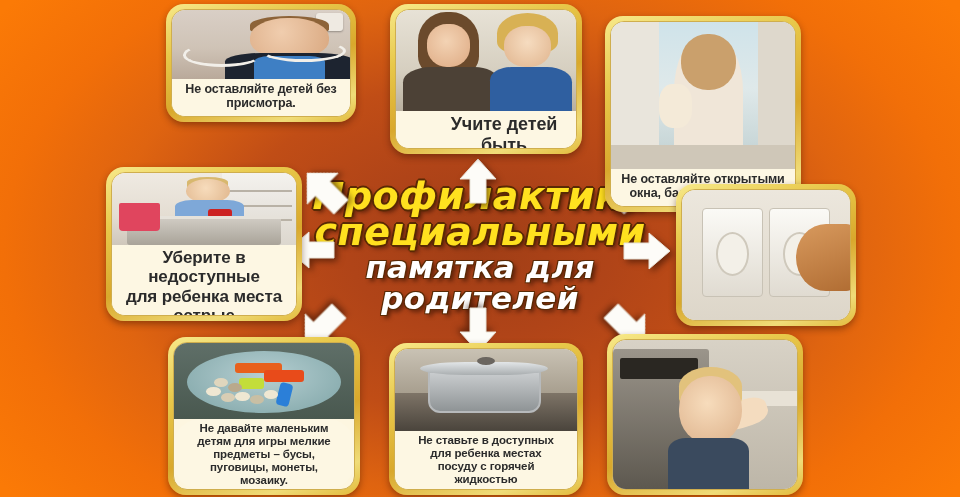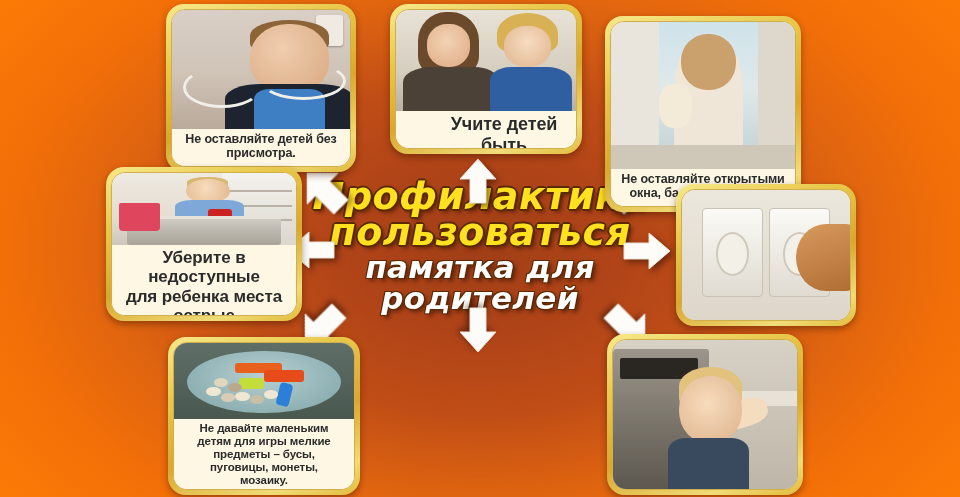--- a/index.html
+++ b/index.html
@@ -187,21 +187,21 @@
     filter: drop-shadow(3px 3px 3px rgba(45,12,0,.55));
   }
   .arrow svg { display:block; }
   .arrow path { fill:#fdfcf8; stroke:#e8e2d6; stroke-width:1; }
 </style>
 </head>
 <body>
 
 <div id="poster">
 
-  <div class="card" style="left:166px; top:4px; width:190px; height:168px;">
+  <div class="card" style="left:166px; top:4px; width:190px; height:118px;">
     <div class="card-inner">
       <div class="photo p1">
         <div class="plug"></div>
         <div class="hair"></div>
         <div class="head"></div>
         <div class="body"></div>
         <div class="bib"></div>
         <div class="cordA"></div>
         <div class="cordB"></div>
       </div>
@@ -283,46 +283,60 @@
         <div class="blkC"></div>
         <div class="pen"></div>
         <div class="bead" style="left:18%;top:58%;width:8%;height:12%;background:#efe7d2;"></div>
         <div class="bead" style="left:26%;top:66%;width:8%;height:12%;background:#d8cdb4;"></div>
         <div class="bead" style="left:34%;top:64%;width:8%;height:12%;background:#efe7d2;"></div>
         <div class="bead" style="left:42%;top:68%;width:8%;height:12%;background:#c9bfa4;"></div>
         <div class="bead" style="left:22%;top:46%;width:8%;height:12%;background:#e0d6bd;"></div>
         <div class="bead" style="left:50%;top:62%;width:8%;height:12%;background:#efe7d2;"></div>
         <div class="bead" style="left:30%;top:52%;width:8%;height:12%;background:#b9a98c;"></div>
       </div>
-      <div class="cap" style="font-size:11.5px; height:70px; white-space:pre-line;">Не давайте маленьким
+      <div class="cap" style="font-size:11.5px; height:70px; white-space:pre-line;border-radius:26px;">Не давайте маленьким
 детям для игры мелкие
 предметы – бусы,
 пуговицы, монеты,
 мозаику.</div>
     </div>
   </div>
 
+  <div class="card" style="left:389px; top:343px; width:194px; height:152px;">
+    <div class="card-inner">
+      <div class="photo p7">
+        <div class="stove"></div>
+        <div class="pot"></div>
+        <div class="lid"></div>
+        <div class="knob"></div>
+      </div>
+      <div class="cap" style="font-size:11.5px; height:58px; white-space:pre-line;">Не ставьте в доступных
+для ребенка местах
+посуду с горячей
+жидкостью</div>
+    </div>
+  </div>
 
   <div class="card" style="left:607px; top:334px; width:196px; height:161px;">
     <div class="card-inner">
       <div class="photo p8">
         <div class="appl"></div>
         <div class="panel"></div>
         <div class="counter"></div>
         <div class="karm"></div>
         <div class="khair"></div>
         <div class="khead"></div>
         <div class="kbody"></div>
       </div>
     </div>
   </div>
 
   <div id="title-block">
     <div class="t-line" id="t1">Профилактика</div>
-    <div class="t-line" id="t3">пользоваться</div>
+    <div class="t-line" id="t3">специальными</div>
     <div id="t4">памятка для родителей</div>
   </div>
 
   <div class="arrow" style="left:296px; top:162px; width:56px; height:56px; transform:rotate(-45deg);">
     <svg viewBox="0 0 56 56" width="56" height="56">
       <path d="M28 4 L50 26 L38 26 L38 52 L18 52 L18 26 L6 26 Z"></path>
     </svg>
   </div>
 
   <div class="arrow" style="left:458px; top:157px; width:40px; height:48px;">

